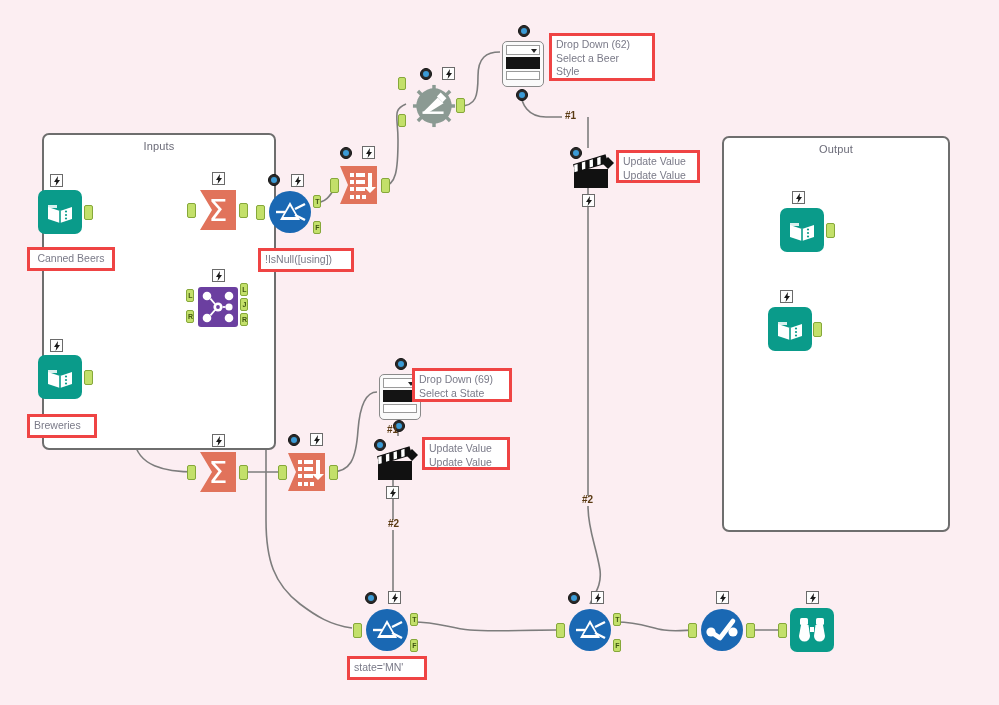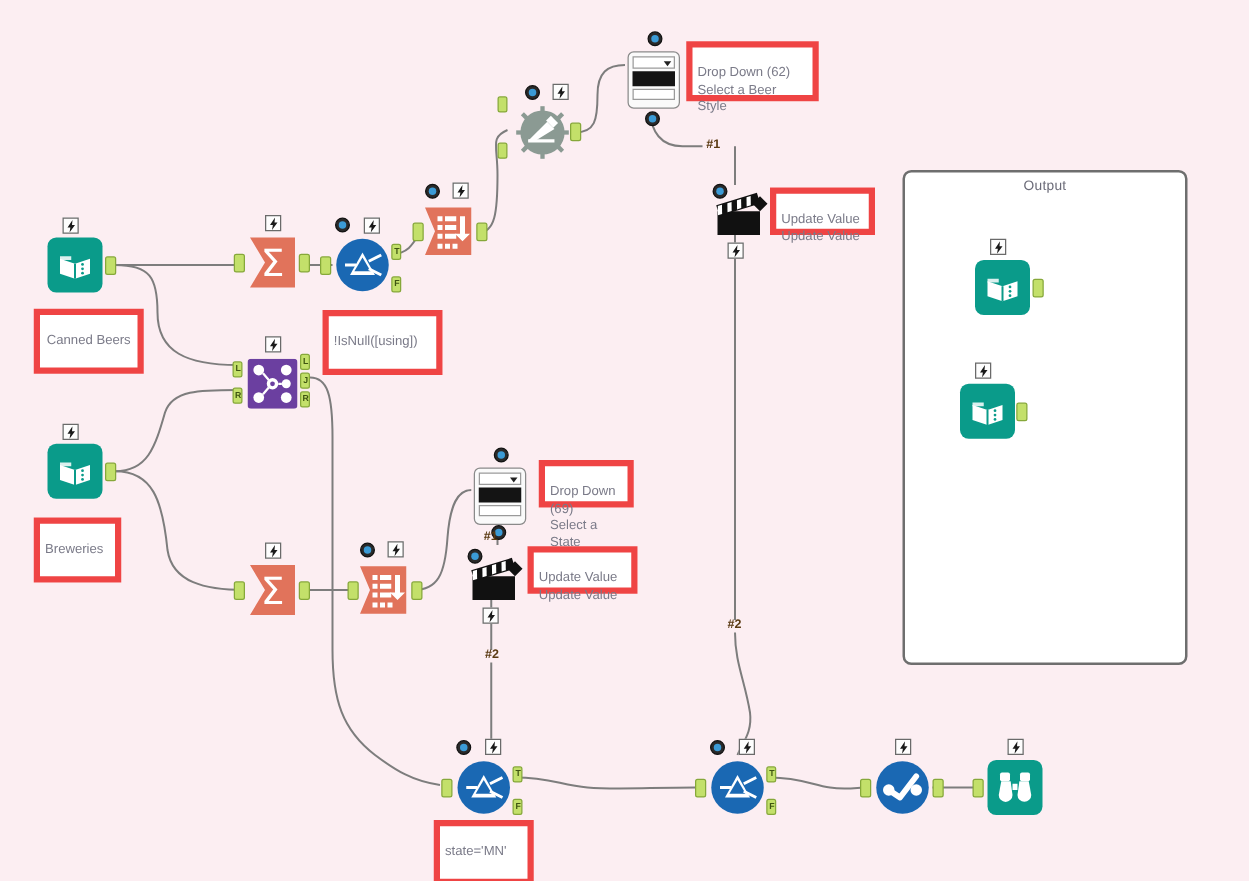--- a/index.html
+++ b/index.html
@@ -86,26 +86,26 @@
   }
   .badge-round i{
     display:block;width:6px;height:6px;border-radius:50%;
     background:#3b9bd6;
   }
 
   
   .note{
     position:absolute;
     background:#ffffff;
-    border:5px solid #ef4444;
+    border:3px solid #ef4444;
     box-sizing:border-box;
     color:#7a7a88;
     font-size:10.5px;
     line-height:13.5px;
-    padding:14px 4px;
+    padding:2px 4px;
     white-space:pre-line;
   }
   .conn-lbl{
     position:absolute;
     font-size:10px;
     color:#5a3a12;
     font-weight:bold;
   }
 
   
@@ -168,20 +168,23 @@
       <path d="M393,530 L393,600"></path>
 
       <path d="M412,622 C440,622 448,628 470,630 C492,632 520,630 556,630"></path>
 
       <path d="M616,622 C640,622 650,628 664,630 C676,632 686,630 694,630"></path>
 
       <path d="M746,630 L786,630"></path>
     </g>
   </svg>
 
+  <div class="container-box" style="left:42px;top:133px;width:234px;height:317px;">
+    <div class="container-title">Inputs</div>
+  </div>
 
   <div class="container-box" style="left:722px;top:136px;width:228px;height:396px;">
     <div class="container-title">Output</div>
   </div>
 
   <div class="tool" style="left:38px;top:190px;">
     <div class="badge" style="left:12px;top:-16px;">
       <svg width="8" height="10" viewBox="0 0 8 10">
           <path d="M5 0 L1 6 L3.3 6 L2.6 10 L7 4 L4.6 4 Z" fill="#1a1a1a"></path>
         </svg>
@@ -433,21 +436,21 @@
       </div>
     <div class="ddw" style="left:0;top:0;">
       <div class="row1"></div>
       <div class="row2"></div>
       <div class="row3"></div>
     </div>
     <div class="badge-round" style="left:14px;top:46px;">
         <i></i>
       </div>
   </div>
-  <div class="note" style="left:431px;top:368px;width:76px;height:34px;">Drop Down (69)
+  <div class="note" style="left:412px;top:368px;width:100px;height:34px;">Drop Down (69)
 Select a State</div>
 
   <div style="position:absolute;left:570px;top:147px;">
     <div class="badge-round" style="left:0px;top:0px;">
         <i></i>
       </div>
     <div class="clap" style="left:2px;top:6px;">
       <svg width="46" height="38" viewBox="0 0 46 38">
         <rect x="2" y="16" width="34" height="19" fill="#111"></rect>
         <g transform="rotate(-17 19 12)">

